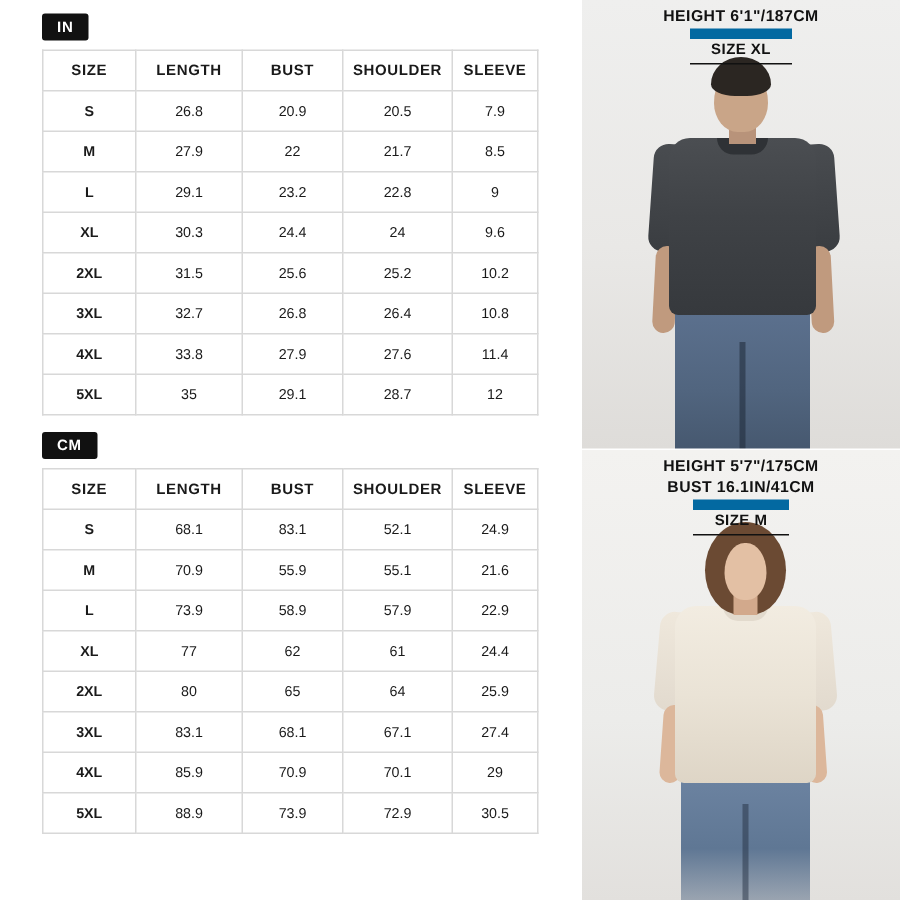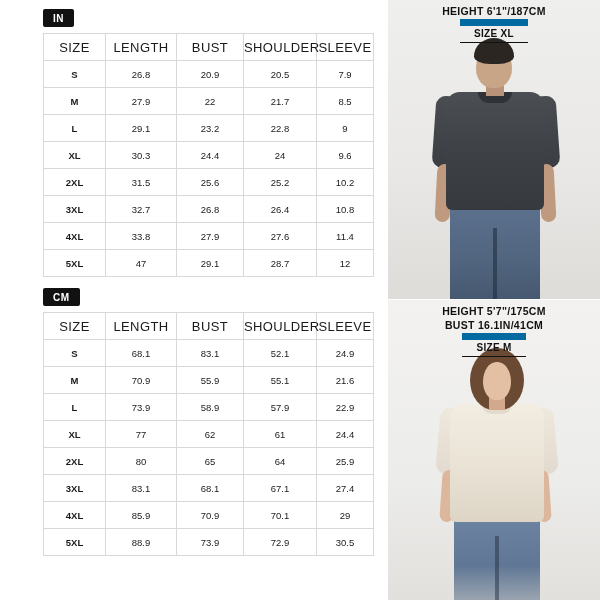--- a/index.html
+++ b/index.html
@@ -16,21 +16,20 @@
     overflow: hidden;
     background: #ffffff;
   }
 
   
   .left-col {
     position: absolute;
     left: 0; top: 0;
     width: 388px; height: 600px;
     padding: 8px 10px 0 28px;
-    margin-left: 15px;
   }
 
   .unit-badge {
     display: inline-block;
     background: #111111;
     color: #ffffff;
     font-size: 10px;
     font-weight: bold;
     letter-spacing: 0.5px;
     padding: 4px 10px 3px 10px;
@@ -47,22 +46,22 @@
   table.size-table th,
   table.size-table td {
     border: 1px solid #d8d8d8;
     text-align: center;
     font-size: 9.5px;
     height: 27px;
     padding: 0;
     color: #1a1a1a;
   }
   table.size-table th {
-    font-weight: normal;
-    font-size: 13px;
+    font-weight: bold;
+    font-size: 10px;
     letter-spacing: 0.4px;
     background: #ffffff;
   }
   table.size-table td.size-cell {
     font-weight: bold;
     font-size: 9.5px;
   }
   table.size-table col.c-size { width: 62px; }
   table.size-table col.c-len  { width: 71px; }
   table.size-table col.c-bust { width: 67px; }
@@ -335,21 +334,21 @@
           </tr>
           <tr>
             <td class="size-cell">4XL</td>
             <td>33.8</td>
             <td>27.9</td>
             <td>27.6</td>
             <td>11.4</td>
           </tr>
           <tr>
             <td class="size-cell">5XL</td>
-            <td>47</td>
+            <td>35</td>
             <td>29.1</td>
             <td>28.7</td>
             <td>12</td>
           </tr>
         </tbody>
       </table>
     </div>
 
     <div class="table-block block-cm">
       <span class="unit-badge">CM</span>

